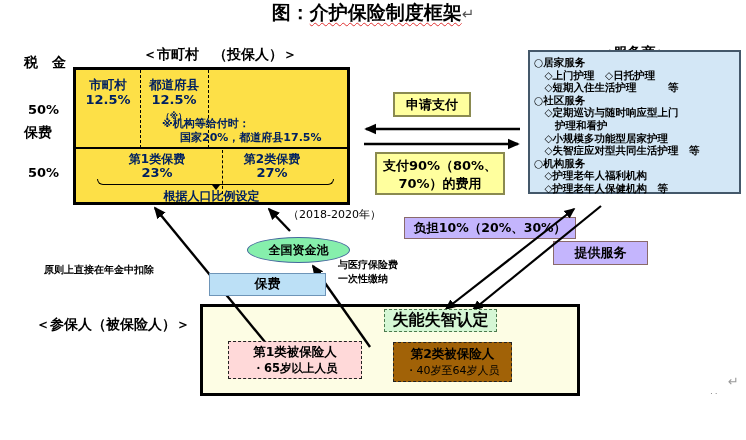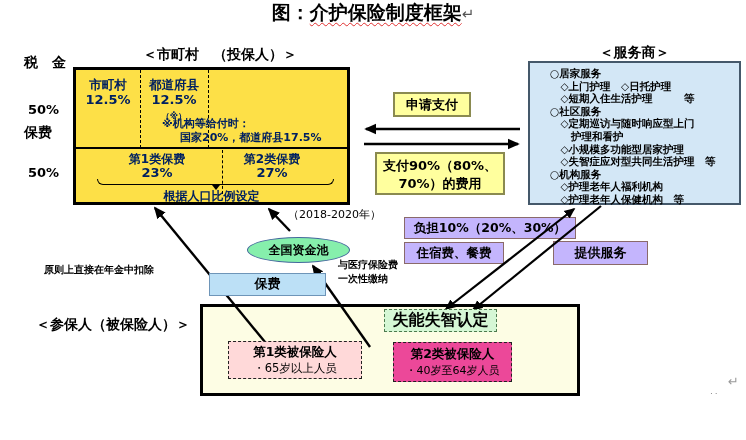--- a/index.html
+++ b/index.html
@@ -20,21 +20,21 @@
   .provbox{background:#d3e7f6;border:2.5px solid #44586a;}
   .insbox{background:#fdfde4;}
   
   .ybox{background:#ffff9e;border:2px solid #8a8a50;}
   .pbox{background:#c4b5fd;border:1.5px solid #8a6a6a;}
   .bluebox{background:#bce0f6;border:1px solid #6e95b8;}
   .ellipse{background:#86efac;border:1.5px solid #44699c;border-radius:50%;}
   .dashd{border:1.6px dashed #222;}
   .cert{background:#d5f7d5;border:1.5px dashed #4e7a4e;}
   .t1{background:#ffd9d9;}
-  .t2{background:#ec4899;}
+  .t2{background:#a16207;}
   .dash-v{border-left:1.5px dashed #000;}
   .note10{font-size:10px;font-weight:bold;}
   .brace{border-left:1.5px solid #000;border-right:1.5px solid #000;border-bottom:1.5px solid #000;border-radius:0 0 8px 8px;}
   .brace-tick{width:0;height:0;border-left:4px solid transparent;border-right:4px solid transparent;border-top:5px solid #000;}
   svg{position:absolute;left:0;top:0;pointer-events:none;}
   .provline{white-space:pre;font-size:10.5px;font-weight:bold;line-height:12.6px;}
 </style>
 </head>
 <body>
 
@@ -83,42 +83,41 @@
     </div>
 
     <div class="abs brace" style="left:21px;top:109px;width:237px;height:6px;"></div>
     <div class="abs brace-tick" style="left:136px;top:115px;"></div>
     <div class="abs ctr navy b ul" style="left:0;right:0;top:118px;font-size:12px;">根据人口比例设定</div>
   </div>
 
   <div class="abs" style="left:288px;top:207px;font-size:11px;">（2018-2020年）</div>
 
   <div class="abs b ctr" style="left:528px;top:44px;width:213px;font-size:14px;">＜服务商＞</div>
-  <div class="abs provbox dots" style="left:528px;top:61px;width:213px;height:144px;padding:4px 0 0 20px;">
+  <div class="abs provbox dots" style="left:528px;top:50px;width:213px;height:144px;padding:4px 0 0 4px;">
     <div class="provline">○居家服务</div>
     <div class="provline">　◇上门护理　◇日托护理</div>
     <div class="provline">　◇短期入住生活护理　　　等</div>
     <div class="provline">○社区服务</div>
     <div class="provline">　◇定期巡访与随时响应型上门</div>
     <div class="provline">　　护理和看护</div>
     <div class="provline">　◇小规模多功能型居家护理</div>
     <div class="provline">　◇失智症应对型共同生活护理　等</div>
     <div class="provline">○机构服务</div>
     <div class="provline">　◇护理老年人福利机构</div>
     <div class="provline">　◇护理老年人保健机构　等</div>
   </div>
 
   <div class="abs ybox ctr b" style="left:393px;top:92px;width:78px;height:25px;line-height:21px;font-size:13px;">申请支付</div>
   <div class="abs ybox ctr b" style="left:375px;top:152px;width:130px;height:43px;font-size:13px;line-height:18px;padding-top:3px;">
     <div>支付90%（80%、</div>
     <div>70%）的费用</div>
   </div>
 
   <div class="abs pbox ctr b" style="left:404px;top:217px;width:172px;height:22px;line-height:19px;font-size:12.5px;">负担10%（20%、30%）</div>
-  <div class="abs pbox ctr b" style="left:404px;top:242px;width:100px;height:22px;line-height:19px;font-size:12.5px;">住宿费、餐费</div>
   <div class="abs pbox ctr b" style="left:553px;top:241px;width:95px;height:24px;line-height:21px;font-size:13px;">提供服务</div>
 
   <div class="abs b ul note10" style="left:44px;top:263px;">原则上直接在年金中扣除</div>
   <div class="abs note10" style="left:338px;top:258px;line-height:14px;">
     <div class="ul">与医疗保险费</div>
     <div class="ul">一次性缴纳</div>
   </div>
 
   <div class="abs b" style="left:36px;top:316px;font-size:14px;">＜参保人（被保险人）＞</div>
   <div class="abs frame insbox" style="left:200px;top:304px;width:380px;height:92px;"></div>
@@ -143,21 +142,21 @@
     <line x1="446" y1="309" x2="574" y2="209" stroke="#000" stroke-width="2.2" marker-start="url(#ah)" marker-end="url(#ah)"></line>
     <line x1="601" y1="206" x2="473" y2="310" stroke="#000" stroke-width="2.2" marker-end="url(#ah)"></line>
   </svg>
 
   <div class="abs ellipse ctr b" style="left:247px;top:237px;width:103px;height:26px;line-height:24px;font-size:12px;">全国资金池</div>
   <div class="abs bluebox ctr b" style="left:209px;top:273px;width:117px;height:23px;line-height:20px;font-size:13px;">保费</div>
 
   <div class="abs cert ctr b" style="left:384px;top:309px;width:113px;height:23px;line-height:20px;font-size:16px;">失能失智认定</div>
   <div class="abs dashd t1 dots ctr" style="left:228px;top:341px;width:134px;height:38px;padding-top:2px;">
     <div class="b" style="font-size:12.5px;">第1类被保险人</div>
-    <div style="font-size:11.5px;">・65岁以上人员</div>
+    <div style="font-size:11.5px;font-weight:bold;">・65岁以上人员</div>
   </div>
   <div class="abs dashd t2 dots ctr" style="left:393px;top:342px;width:119px;height:40px;padding-top:3px;">
     <div class="b" style="font-size:12.5px;">第2类被保险人</div>
     <div style="font-size:11px;">・40岁至64岁人员</div>
   </div>
 
   <div class="abs" style="left:710px;top:386px;font-size:9px;color:#888;letter-spacing:2px;">..</div>
   <div class="abs" style="left:728px;top:374px;font-size:13px;color:#999;">↵</div>
 
 </div>

